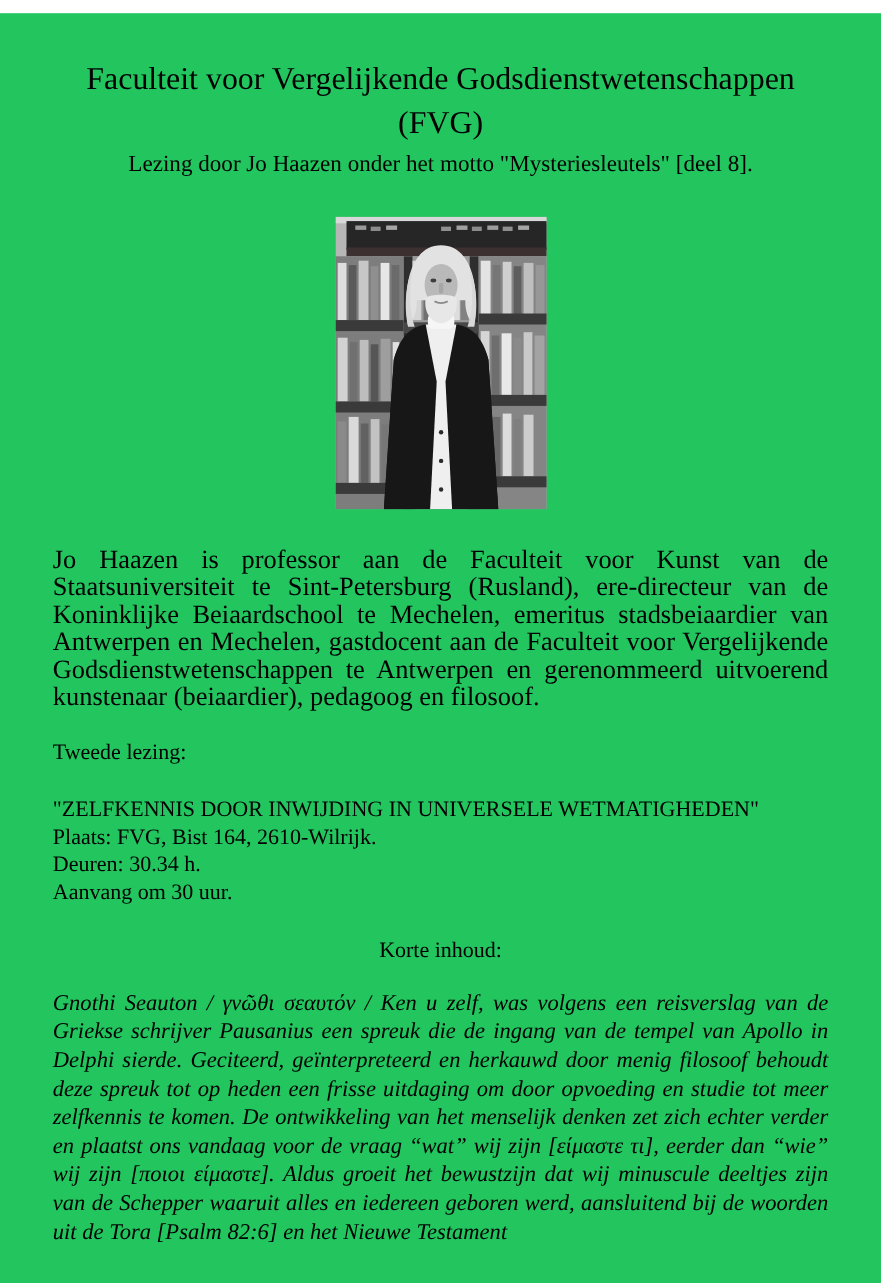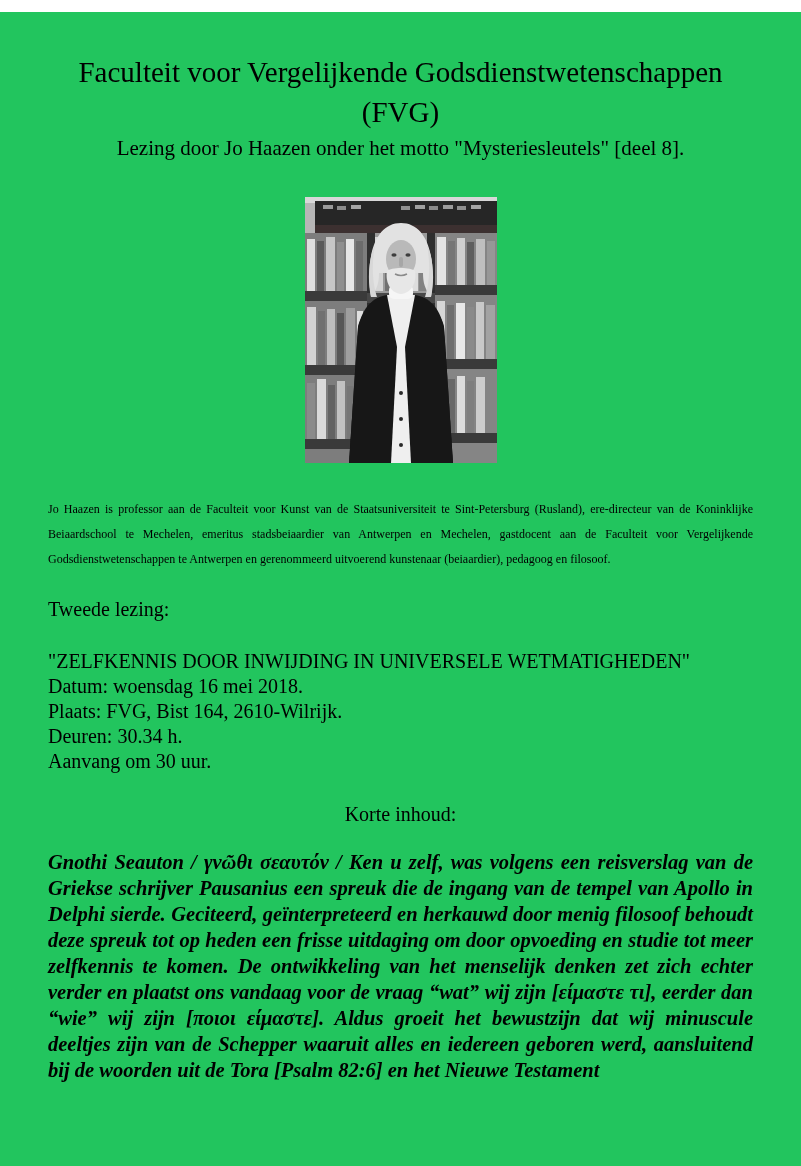--- a/index.html
+++ b/index.html
@@ -29,21 +29,21 @@
     text-align: center;
   }
   .photo-wrap {
     width: 192px;
     height: 266px;
     margin: 35px auto 0 auto;
   }
   .photo-wrap svg { display: block; width: 192px; height: 266px; }
   .bio {
     margin: 34px 48px 0 48px;
-    font-size: 12px;
+    font-size: 24px;
     line-height: 25px;
     text-align: justify;
   }
   .lecture-label {
     margin: 25px 48px 0 48px;
     font-size: 20px;
     line-height: 25px;
   }
   .lecture-label .u { }
   .lecture-block {
@@ -56,21 +56,20 @@
     font-size: 20px;
     line-height: 25px;
     text-align: center;
   }
   .summary {
     margin: 22px 48px 0 48px;
     font-size: 20.5px;
     line-height: 26px;
     font-style: italic;
     text-align: justify;
-    font-weight: bold;
   }
 </style>
 </head>
 <body>
 
 <div class="page">
 
   <h1 class="title"><span>Faculteit voor Vergelijkende Godsdienstwetenschappen</span><br><span>(FVG)</span></h1>
 
   <div class="subtitle">Lezing door Jo Haazen onder het motto "Mysteriesleutels" [deel 8].</div>
@@ -188,21 +187,20 @@
       </g>
     </svg>
   </div>
 
   <p class="bio">Jo Haazen is professor aan de Faculteit voor Kunst van de Staatsuniversiteit te Sint-Petersburg (Rusland), ere-directeur van de Koninklijke Beiaardschool te Mechelen, emeritus stadsbeiaardier van Antwerpen en Mechelen, gastdocent aan de Faculteit voor Vergelijkende Godsdienstwetenschappen te Antwerpen en gerenommeerd uitvoerend kunstenaar (beiaardier), pedagoog en filosoof.</p>
 
   <p class="lecture-label"><span class="u">Tweede lezing</span><span>:</span></p>
 
   <div class="lecture-block">
     <div>"ZELFKENNIS DOOR INWIJDING IN UNIVERSELE WETMATIGHEDEN"</div>
-    <div>Datum: woensdag 16 mei 2018.</div>
     <div>Plaats: FVG, Bist 164, 2610-Wilrijk.</div>
     <div>Deuren: 30.34 h.</div>
     <div>Aanvang om 30 uur.</div>
   </div>
 
   <div class="summary-heading">Korte inhoud:</div>
 
   <p class="summary">Gnothi Seauton / γνῶθι σεαυτόν / Ken u zelf, was volgens een reisverslag van de Griekse schrijver Pausanius een spreuk die de ingang van de tempel van Apollo in Delphi sierde. Geciteerd, geïnterpreteerd en herkauwd door menig filosoof behoudt deze spreuk tot op heden een frisse uitdaging om door opvoeding en studie tot meer zelfkennis te komen. De ontwikkeling van het menselijk denken zet zich echter verder en plaatst ons vandaag voor de vraag “wat” wij zijn [είμαστε τι], eerder dan “wie” wij zijn [ποιοι είμαστε]. Aldus groeit het bewustzijn dat wij minuscule deeltjes zijn van de Schepper waaruit alles en iedereen geboren werd, aansluitend bij de woorden uit de Tora [Psalm 82:6] en het Nieuwe Testament</p>
 
 </div>

